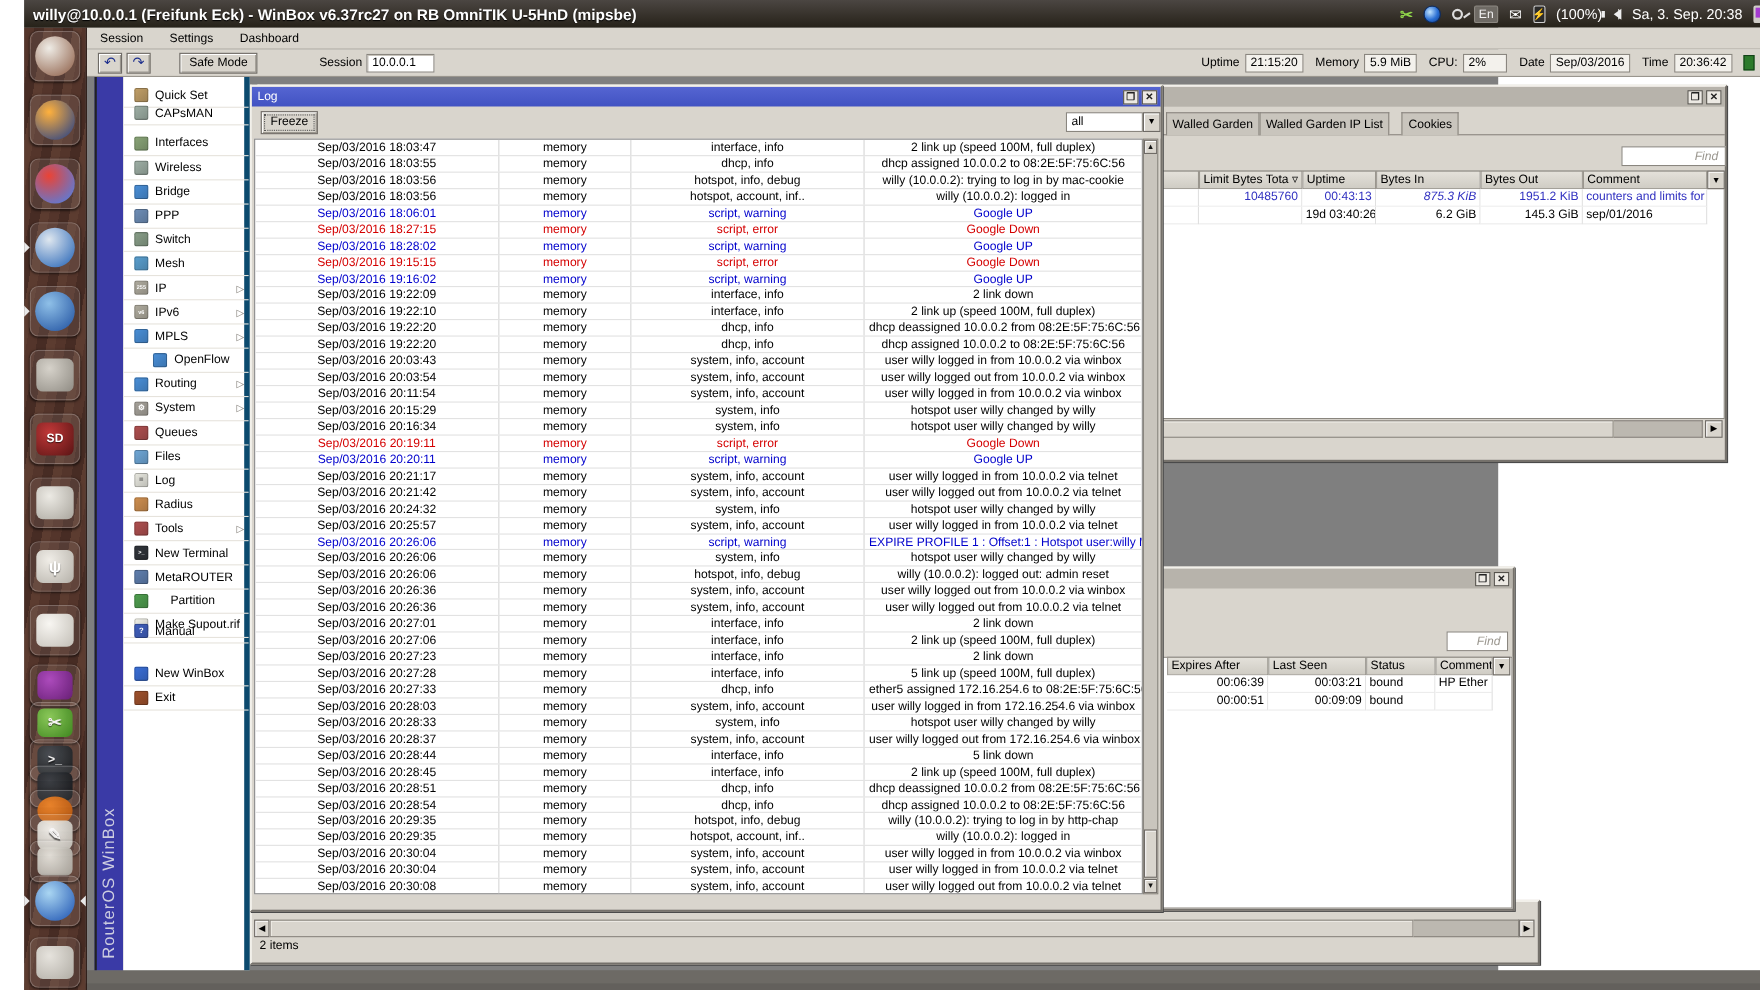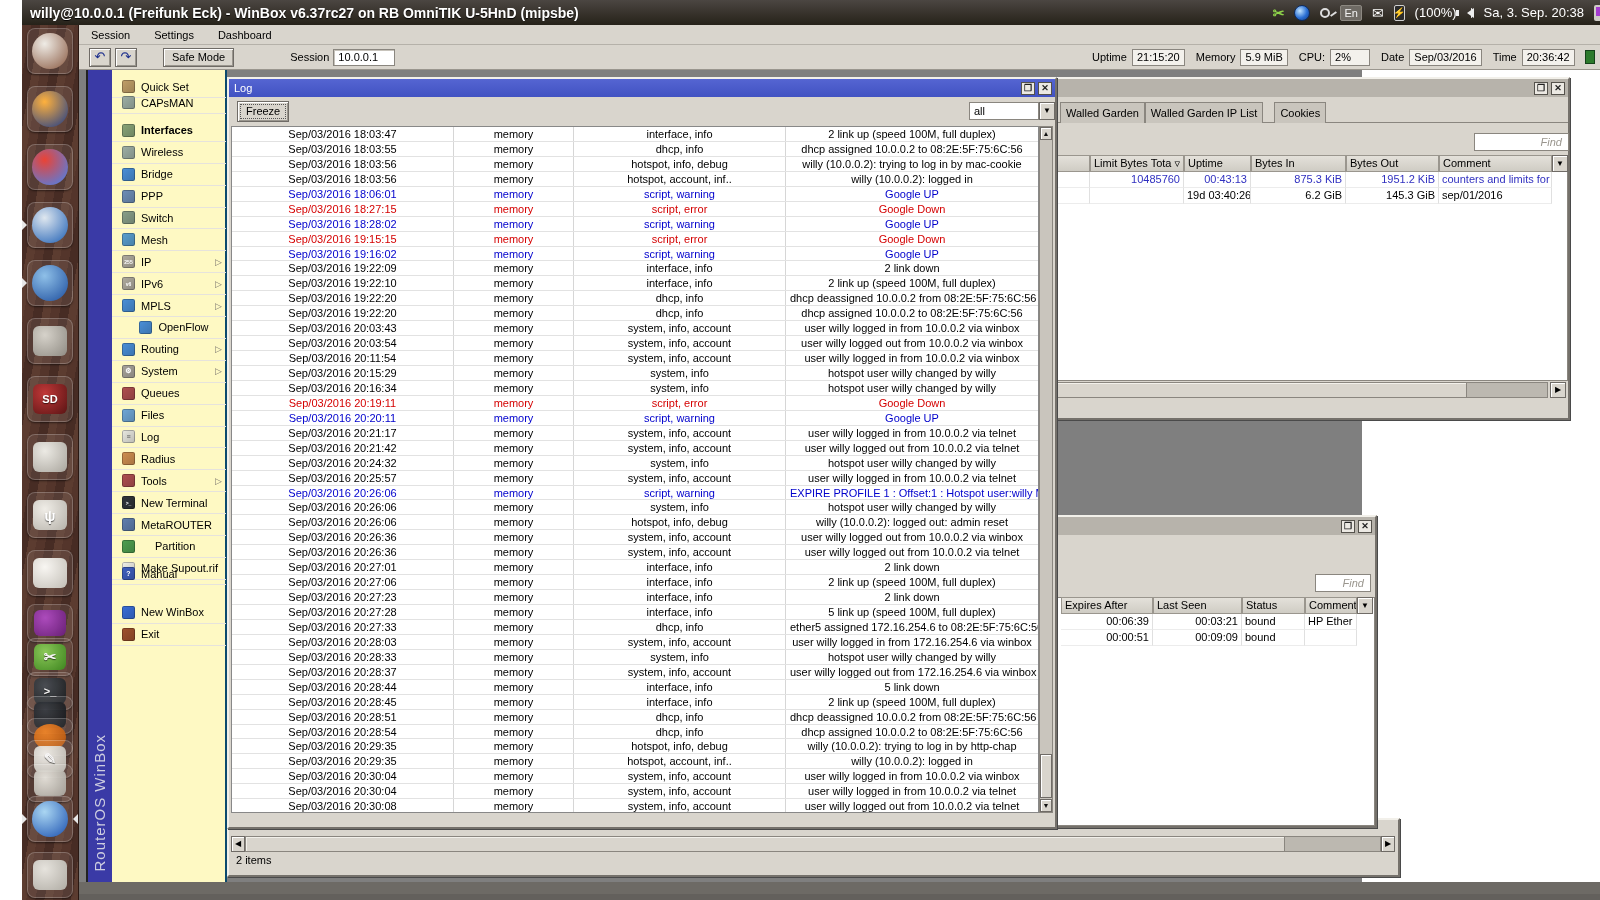--- a/index.html
+++ b/index.html
@@ -55,22 +55,22 @@
   .tstats { margin-left:auto; display:flex; align-items:center; gap:5px; }
   .tstats .lab { margin-left:6px; }
   .tstats .val { background:#f3f1ec; border:1px solid #8a867f; padding:1px 4px; min-width:40px; line-height:13px; }
   .greensq { width:10px; height:14px; background:#2c7a2c; border:1px solid #14421a; margin-left:6px; }
   .lock { font-size:14px; color:#c79a2a; line-height:14px; }
 
   .brandstrip { position:absolute; left:64px; top:70px; width:26px; height:812px; background:#3a3aa6; z-index:30;
     border-left:2px solid #222; }
   .brandstrip span { position:absolute; bottom:10px; left:3px; color:#cdcde0; font-size:15px; white-space:nowrap;
     writing-mode:vertical-rl; transform:rotate(180deg); letter-spacing:1px; }
-  .sidebar { position:absolute; left:90px; top:70px; width:115px; height:812px; background:#fef9c3; z-index:30;
-    border-right:2px solid #0c4a6e; }
+  .sidebar { position:absolute; left:90px; top:70px; width:115px; height:812px; background:#ffffff; z-index:30;
+    border-right:5px solid #0c4a6e; }
   .side-item { position:absolute; left:0; width:114px; height:22px; display:flex; align-items:center; gap:6px;
     padding-left:10px; border-bottom:1px solid #e6e3dc; cursor:default; }
   .side-ic { width:13px; height:13px; border-radius:2px; flex:none; display:flex; align-items:center; justify-content:center;
     color:#fff; font-size:7px; font-weight:bold; box-shadow:inset 0 0 0 1px rgba(0,0,0,.25); }
   .side-lbl { white-space:nowrap; }
   .side-arrow { margin-left:auto; margin-right:4px; color:#7a766f; font-size:9px; }
 
   
   .win { position:absolute; background:#d9d5cd; border:2px solid; border-color:#f2f0ea #75716b #75716b #f2f0ea;
     box-shadow:1px 1px 0 #4a4a4a; }
@@ -250,21 +250,21 @@
   </div>
   <div class="sidebar" id="sidebar">
       <div class="side-item" style="top: 6px;">
         <span class="side-ic" style="background: linear-gradient(135deg, rgb(194, 160, 104), rgba(0, 0, 0, 0.2)), rgb(194, 160, 104);"></span>
         <span class="side-lbl">Quick Set</span>
       </div>
       <div class="side-item" style="top: 22px;">
         <span class="side-ic" style="background: linear-gradient(135deg, rgb(159, 176, 166), rgba(0, 0, 0, 0.2)), rgb(159, 176, 166);"></span>
         <span class="side-lbl">CAPsMAN</span>
       </div>
-      <div class="side-item" style="top: 49.8px; font-weight: bold;">
+      <div class="side-item" style="top: 49.8px;">
         <span class="side-ic" style="background: linear-gradient(135deg, rgb(138, 165, 120), rgba(0, 0, 0, 0.2)), rgb(138, 165, 120);"></span>
         <span class="side-lbl">Interfaces</span>
       </div>
       <div class="side-item" style="top: 71.7px;">
         <span class="side-ic" style="background: linear-gradient(135deg, rgb(159, 176, 166), rgba(0, 0, 0, 0.2)), rgb(159, 176, 166);"></span>
         <span class="side-lbl">Wireless</span>
       </div>
       <div class="side-item" style="top: 93.6px;">
         <span class="side-ic" style="background: linear-gradient(135deg, rgb(74, 144, 217), rgba(0, 0, 0, 0.2)), rgb(74, 144, 217);"></span>
         <span class="side-lbl">Bridge</span>
@@ -386,21 +386,21 @@
     <div id="hotgrid">
         <div class="grid-hd" style="left: 818px; top: 76px; width: 36px;"></div>
         <div class="grid-hd" style="left: 854px; top: 76px; width: 94px;">Limit Bytes Tota ▿</div>
         <div class="grid-hd" style="left: 948px; top: 76px; width: 67px;">Uptime</div>
         <div class="grid-hd" style="left: 1015px; top: 76px; width: 95px;">Bytes In</div>
         <div class="grid-hd" style="left: 1110px; top: 76px; width: 93px;">Bytes Out</div>
         <div class="grid-hd" style="left: 1203px; top: 76px; width: 113px;">Comment</div>
         <div class="grid-cell" style="left: 818px; top: 93px; width: 36px; color: rgb(48, 48, 192);"></div>
         <div class="grid-cell cell-r" style="left: 854px; top: 93px; width: 94px; color: rgb(48, 48, 192);">10485760</div>
         <div class="grid-cell cell-r" style="left: 948px; top: 93px; width: 67px; color: rgb(48, 48, 192);">00:43:13</div>
-        <div class="grid-cell cell-r" style="left: 1015px; top: 93px; width: 95px; color: rgb(48, 48, 192);">875.3 KiB</div>
+        <div class="grid-cell cell-r" style="left: 1015px; top: 93px; width: 95px; color: rgb(48, 48, 192); font-style: italic;">875.3 KiB</div>
         <div class="grid-cell cell-r" style="left: 1110px; top: 93px; width: 93px; color: rgb(48, 48, 192);">1951.2 KiB</div>
         <div class="grid-cell" style="left: 1203px; top: 93px; width: 113px; color: rgb(48, 48, 192);">counters and limits for trial</div>
         <div class="grid-cell" style="left: 818px; top: 109px; width: 36px;"></div>
         <div class="grid-cell cell-r" style="left: 854px; top: 109px; width: 94px;"></div>
         <div class="grid-cell cell-r" style="left: 948px; top: 109px; width: 67px;">19d 03:40:26</div>
         <div class="grid-cell cell-r" style="left: 1015px; top: 109px; width: 95px;">6.2 GiB</div>
         <div class="grid-cell cell-r" style="left: 1110px; top: 109px; width: 93px;">145.3 GiB</div>
         <div class="grid-cell" style="left: 1203px; top: 109px; width: 113px;">sep/01/2016</div>
       </div>
     <div class="filterbtn" style="left:1316px; top:76px; width:16px;">▼</div>

